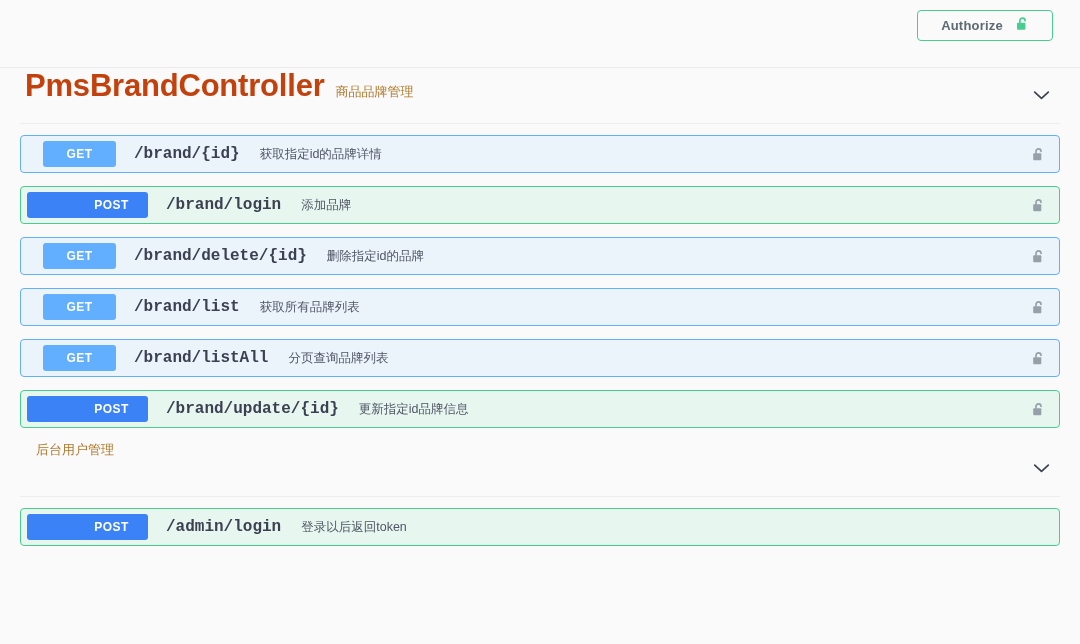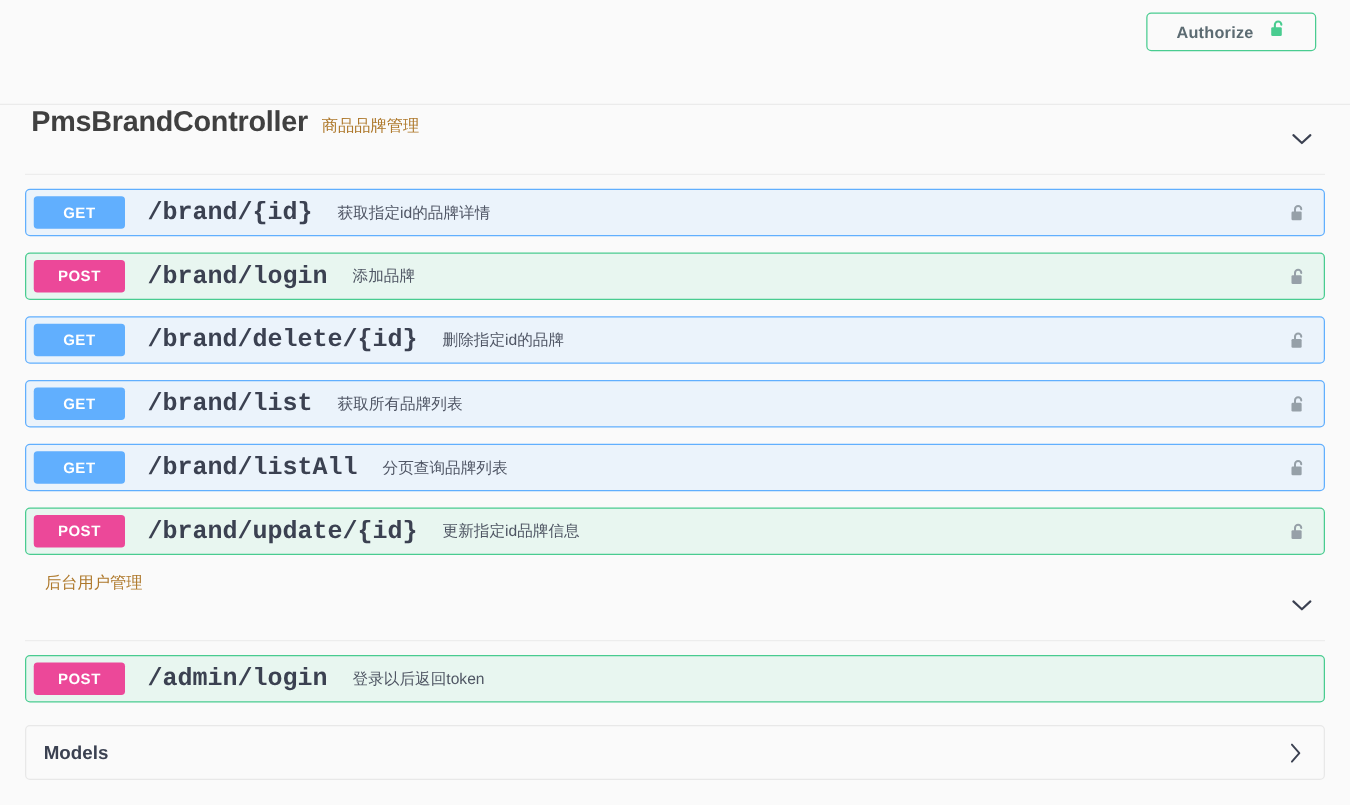--- a/index.html
+++ b/index.html
@@ -16,21 +16,21 @@
   .page {
     position: relative;
     width: 1080px;
     height: 644px;
     background: #fafafa;
   }
 
   
   .auth-bar {
     position: relative;
-    height: 84px;
+    height: 68px;
     box-sizing: border-box;
     border-bottom: 1px solid #ebebeb;
     background: #fafafa;
   }
   .authorize-btn {
     position: absolute;
     right: 27px;
     top: 10px;
     width: 136px;
     height: 31px;
@@ -64,23 +64,23 @@
     position: relative;
     display: flex;
     align-items: baseline;
     height: 56px;
     padding: 0 7px 0 5px;
     box-sizing: border-box;
     border-bottom: 1px solid #ededed;
     cursor: pointer;
   }
   .tag-name {
-    font-size: 23px;
-    font-weight: bold;
-    color: #404040;
+    font-size: 31px;
+    font-weight: bold;
+    color: #c2410c;
     letter-spacing: -0.2px;
   }
   .tag-desc {
     margin-left: 11px;
     font-size: 13px;
     color: #a16207;
     opacity: .85;
   }
   .tag-arrow {
     position: absolute;
@@ -102,45 +102,46 @@
     align-items: center;
     height: 38px;
     margin-bottom: 13px;
     border-radius: 4px;
     box-sizing: border-box;
     cursor: pointer;
   }
   .op.get {
     background: #ebf3fb;
     border: 1px solid #61affe;
+    padding-left: 16px;
   }
   .op.post {
     background: #e8f6f0;
     border: 1px solid #49cc90;
   }
   .method {
     width: 73px;
     min-width: 73px;
     height: 26px;
     margin-left: 6px;
     border-radius: 3px;
     color: #fff;
     font-size: 12px;
     font-weight: bold;
     letter-spacing: .4px;
     display: flex;
     align-items: center;
     justify-content: center;
   }
   .method.get { background: #61affe; }
-  .method.post { background: #ec4899; }
+  .method.post { background: #3b82f6; padding-left: 48px; }
   .op-path {
     margin-left: 18px;
     font-family: "Liberation Mono", monospace;
-    font-size: 20px;
+    font-size: 16px;
     font-weight: bold;
     color: #3b4151;
     white-space: nowrap;
   }
   .op-summary {
     margin-left: 20px;
     font-size: 12.5px;
     color: #3b4151;
     opacity: .88;
     white-space: nowrap;
@@ -308,24 +309,16 @@
 
       <div class="op-list">
         <div class="op post">
           <span class="method post">POST</span>
           <span class="op-path">/admin/login</span>
           <span class="op-summary">登录以后返回token</span>
         </div>
       </div>
     </div>
 
-    <div class="models">
-      <span class="models-title">Models</span>
-      <span class="models-arrow">
-        <svg width="11" height="17" viewBox="0 0 12 20" aria-hidden="true">
-          <path d="M2.5 2 L9.5 10 L2.5 18" fill="none" stroke="#3b4151" stroke-width="1.8" stroke-linecap="round" stroke-linejoin="round"></path>
-        </svg>
-      </span>
-    </div>
 
     <div class="spacer-24"></div>
   </div>
 </div>
 
 </body></html>

